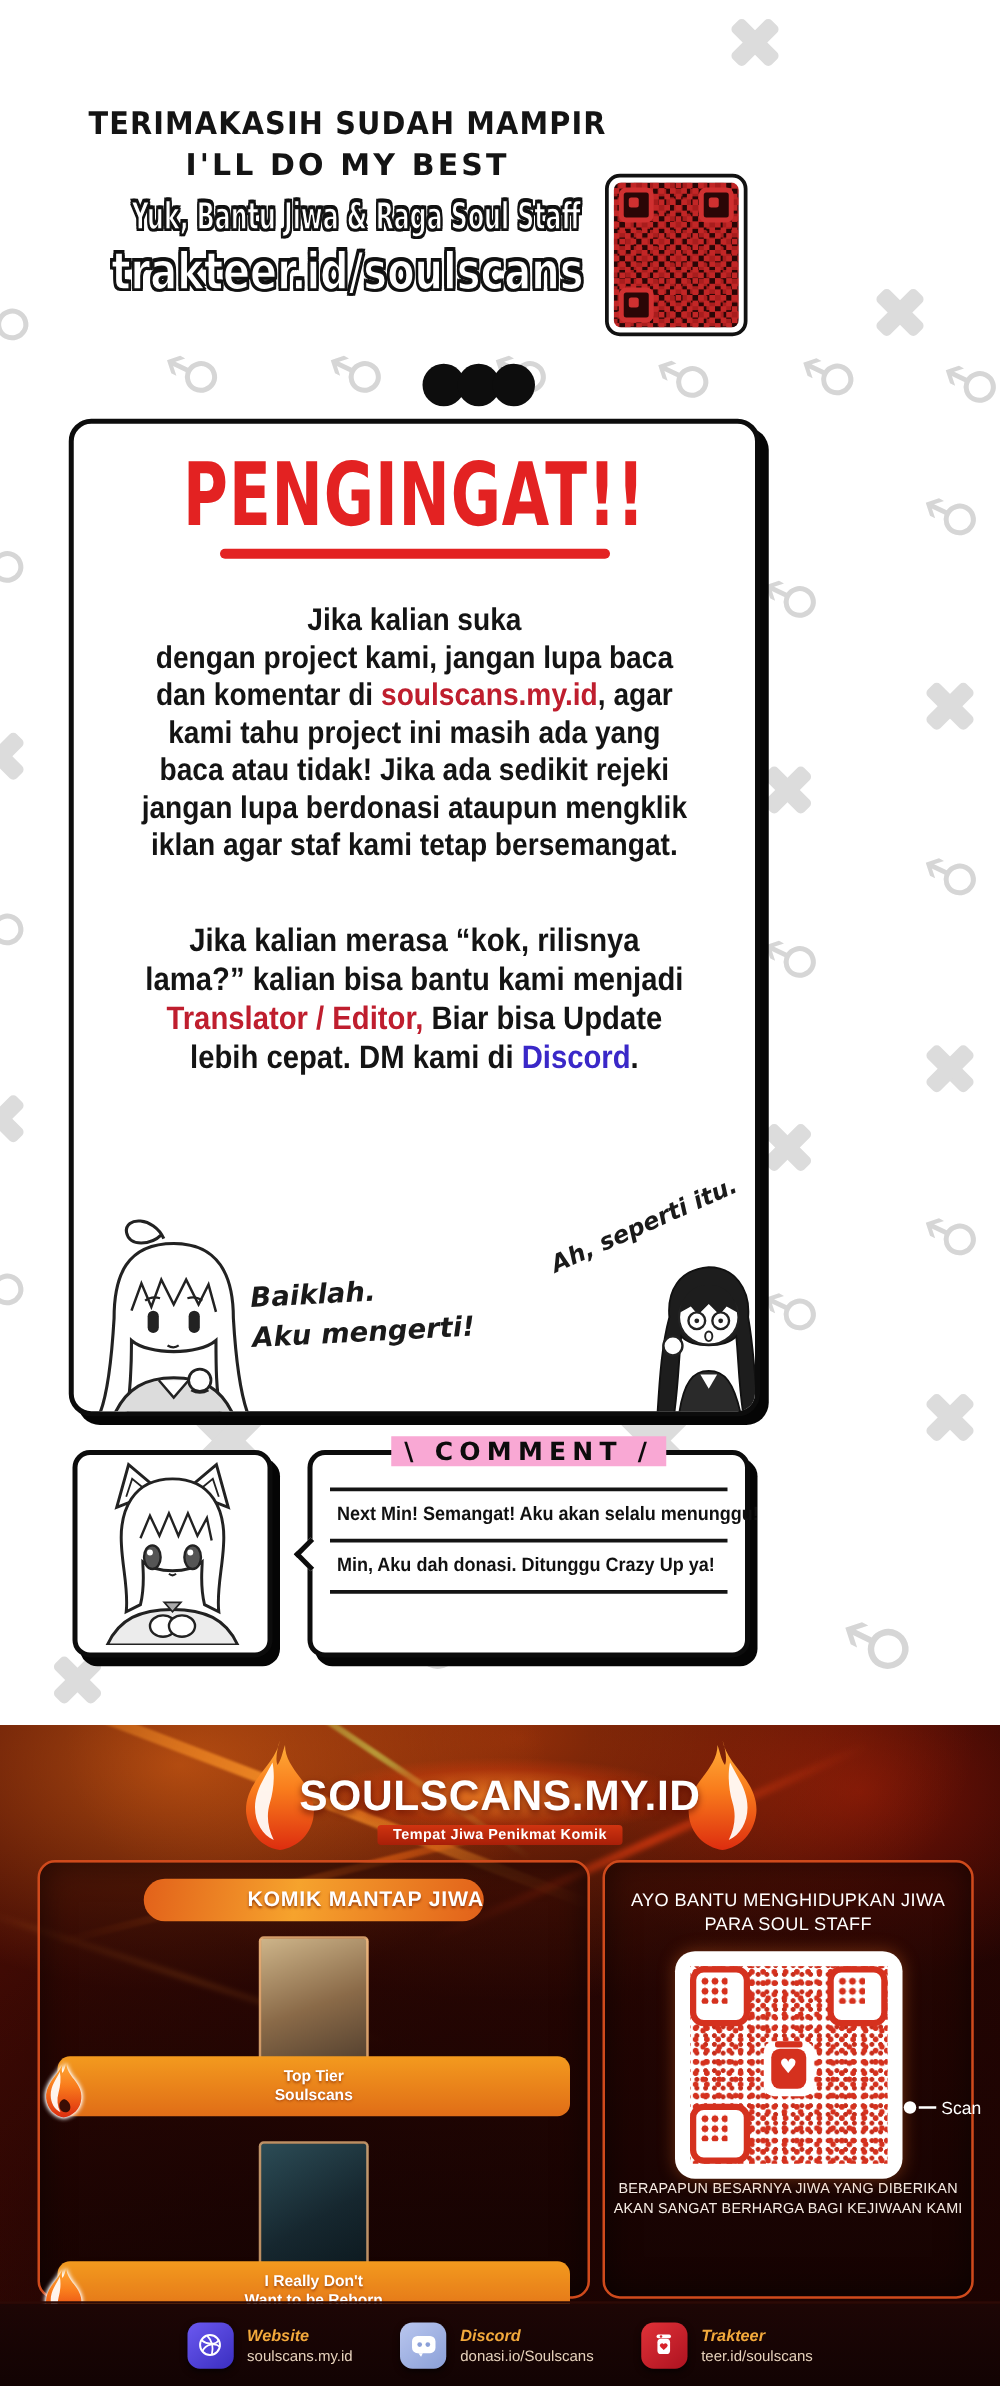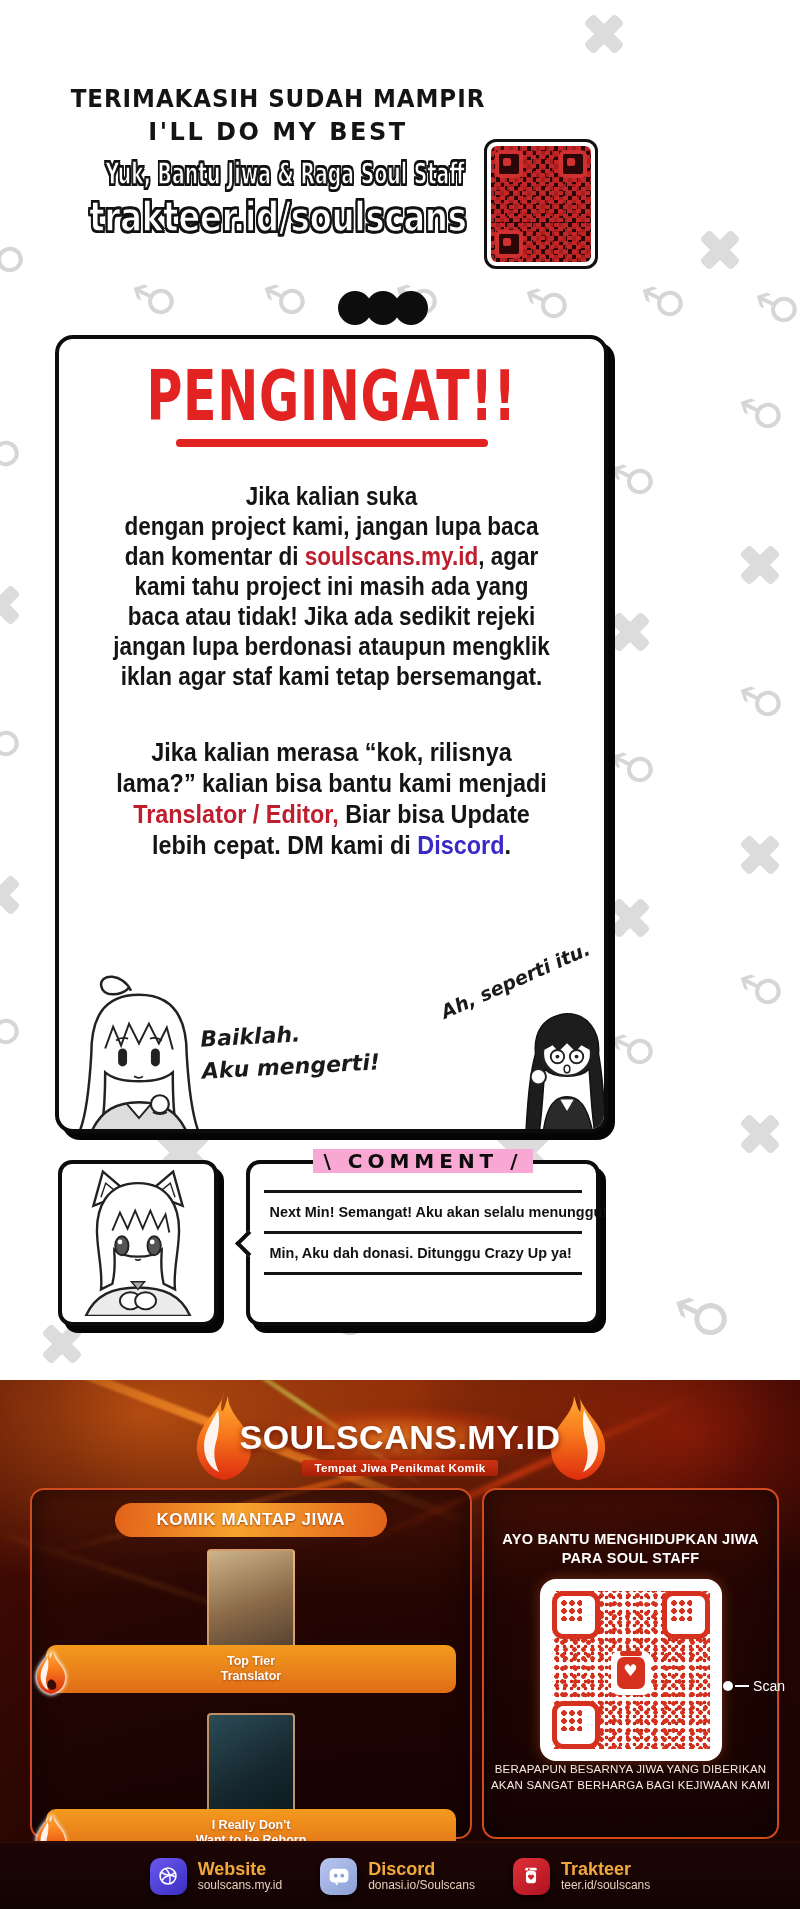--- a/index.html
+++ b/index.html
@@ -74,37 +74,37 @@
   .brand{position:absolute;left:0;top:38px;width:100%;text-align:center;color:#fff;font-weight:bold;font-size:34px;letter-spacing:.5px;text-shadow:0 2px 6px rgba(90,10,0,.8);}
   .tagline-wrap{position:absolute;left:0;top:78px;width:100%;text-align:center;}
   .tagline-wrap span{display:inline-block;background:linear-gradient(#d03410,#a81f08);color:#fff;font-weight:bold;font-size:11.5px;padding:2px 12px;border-radius:3px;letter-spacing:.4px;}
   .flame-big{position:absolute;top:10px;width:64px;height:92px;--hole:transparent;}
   .flame-big.fl{left:192px;}
   .flame-big.fr{left:546px;transform:scaleX(-1);}
   
   .panel{position:absolute;top:108px;border:2px solid #cf4a1c;border-radius:14px;background:linear-gradient(rgba(44,7,3,.55),rgba(20,3,2,.78));box-shadow:inset 0 0 26px rgba(0,0,0,.55);}
   .panel-left{left:30px;width:438px;height:347px;}
   .panel-right{left:482px;width:293px;height:347px;}
-  .k-banner{width:272px;height:34px;margin:13px auto 0;border-radius:17px;background:linear-gradient(100deg,#e2611a,#f6a32d 45%,#e2611a);display:flex;align-items:center;justify-content:center;}
+  .k-banner{width:272px;height:34px;margin:13px auto 0;border-radius:17px;background:linear-gradient(100deg,#e2611a,#f6a32d 45%,#e2611a);display:flex;align-items:center;justify-content:flex-end;}
   .k-banner span{color:#fff;font-weight:bold;font-size:17px;letter-spacing:.6px;text-shadow:0 1px 2px rgba(130,40,0,.8);}
   .comic-grid{display:grid;grid-template-columns:repeat(1,1fr);column-gap:12px;row-gap:8px;padding:12px 14px 0;gap:20px;}
   .comic-card{position:relative;}
   .cover{width:84px;height:96px;margin:0 auto;border:2px solid rgba(245,180,120,.75);border-radius:4px;}
   .cv1{background:linear-gradient(160deg,#cdb489,#8a6a48 55%,#564230);}
   .cv2{background:linear-gradient(150deg,#2c4c56,#16272f 60%,#0d1a20),radial-gradient(40px 60px at 70% 40%,rgba(255,255,255,.25),transparent);}
   .cv3{background:linear-gradient(160deg,#48564c,#232e27 60%,#141b17);}
   .cv4{background:radial-gradient(50px 40px at 35% 30%,rgba(90,180,255,.5),transparent),linear-gradient(150deg,#23365e,#101a34 70%,#0a1124);}
   .cv5{background:radial-gradient(50px 50px at 70% 35%,rgba(255,190,60,.55),transparent),linear-gradient(140deg,#43172a,#1c0c14 75%);}
   .cv6{background:linear-gradient(150deg,#d3e04e,#86b13e 60%,#5d8f33);}
   .comic-label{position:relative;margin-top:-4px;min-height:44px;border-radius:10px;background:linear-gradient(#f39a1e,#e06d17);display:flex;flex-direction:column;align-items:center;justify-content:center;padding:2px 4px;}
   .comic-card:nth-child(3n) .comic-label{background:linear-gradient(#e8601e,#cb2a10);}
   .comic-label span{color:#fff;font-weight:bold;font-size:12.5px;line-height:15px;text-align:center;white-space:nowrap;text-shadow:0 1px 2px rgba(120,30,0,.6);}
   .flame-badge{position:absolute;left:-12px;bottom:-2px;width:34px;height:48px;--hole:#3a0d04;filter:drop-shadow(0 0 2px #fff) drop-shadow(0 0 1px #fff);}
   
-  .donate-title{margin-top:40px;text-align:center;color:#fff;font-weight:bold;font-size:14.5px;line-height:19px;letter-spacing:.3px;}
+  .donate-title{margin-top:22px;text-align:center;color:#fff;font-weight:normal;font-size:14.5px;line-height:19px;letter-spacing:.3px;}
   .qr-card{position:relative;width:182px;height:182px;margin:11px auto 0;background:#fff;border-radius:16px;box-shadow:0 0 14px rgba(255,120,40,.35);}
   .qr-dots{position:absolute;left:12px;top:12px;right:12px;bottom:12px;
     background-image:radial-gradient(#d5311e 2.1px, transparent 2.5px),radial-gradient(#d5311e 2.1px, transparent 2.5px),radial-gradient(#c52c1a 1.7px, transparent 2.1px);
     background-size:9px 9px,13px 13px,7px 7px;background-position:0 0,4px 6px,2px 3px;}
   .fin-b{position:absolute;width:38px;height:38px;border:5px solid #d5311e;border-radius:11px;background:#fff;}
   .fin-b::after{content:"";position:absolute;left:3px;top:3px;width:22px;height:22px;background:radial-gradient(#d5311e 2.6px, transparent 3px);background-size:8px 8px;}
   .qr-logo{position:absolute;left:71px;top:72px;width:40px;height:44px;background:#fff;border-radius:8px;display:flex;align-items:center;justify-content:center;}
   .qr-jar{position:relative;width:28px;height:32px;background:#d5311e;border-radius:7px;}
   .qr-jar::before{content:"";position:absolute;left:3px;top:-6px;width:22px;height:5px;background:#d5311e;border-radius:2px;}
   .qr-jar::after{content:"♥";position:absolute;left:0;top:4px;width:100%;text-align:center;color:#fff;font-size:16px;font-family:"DejaVu Sans",sans-serif;}
@@ -113,21 +113,21 @@
   .scan b{width:14px;height:2px;background:#fff;margin:0 4px 0 2px;}
   .scan span{color:#fff;font-size:14px;text-align:right;}
   .qr-note{text-align:center;color:#f6ece4;font-size:11.5px;line-height:16px;letter-spacing:.2px;}
   
   .footer{position:absolute;left:0;bottom:0;width:800px;height:66px;background:linear-gradient(#1d0605,#120303);border-top:2px solid #2c0a06;display:flex;align-items:center;justify-content:center;gap:38px;}
   .f-item{display:flex;align-items:center;gap:11px;}
   .f-ico{width:37px;height:37px;border-radius:10px;display:flex;align-items:center;justify-content:center;box-shadow:0 2px 5px rgba(0,0,0,.6);}
   .ico-web{background:linear-gradient(140deg,#6b59f0,#3a2ec0);}
   .ico-dis{background:linear-gradient(140deg,#b9c6ee,#8ba0d8);}
   .ico-trk{background:linear-gradient(140deg,#e03238,#ad1220);}
-  .f-label{color:#f2a93c;font-weight:bold;font-size:18px;line-height:18px;}
+  .f-label{color:#f2a93c;font-weight:bold;font-size:13px;line-height:18px;font-style:italic;}
   .f-url{color:#e6d2bc;font-size:12px;line-height:15px;}
   svg{display:block;}
 </style>
 </head>
 <body>
 
 <svg width="0" height="0" style="position:absolute">
   <defs>
     <linearGradient id="fg" x1="0" y1="0" x2="0" y2="1">
       <stop offset="0" stop-color="#ffb03a"></stop>
@@ -307,21 +307,21 @@
 
   <div class="panel panel-left">
     <div class="k-banner">
         <span>KOMIK MANTAP JIWA</span>
       </div>
     <div class="comic-grid">
       <div class="comic-card">
         <div class="cover cv1"></div>
         <div class="comic-label">
           <span>Top Tier</span>
-            <span>Translator</span>
+            <span>Soulscans</span>
           <svg class="flame-badge">
               <use href="#flame"></use>
             </svg>
         </div>
       </div>
       <div class="comic-card">
         <div class="cover cv2"></div>
         <div class="comic-label">
           <span>I Really Don't</span>
             <span>Want to be Reborn</span>

